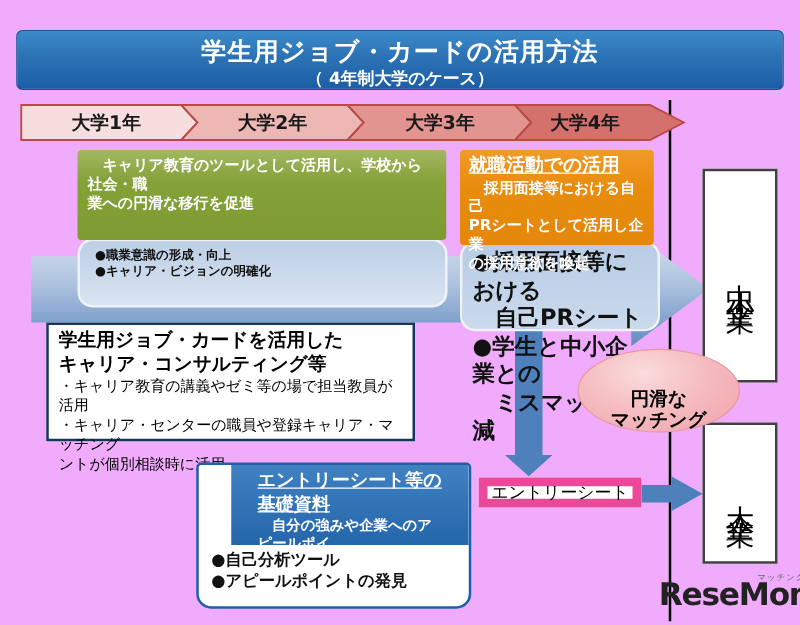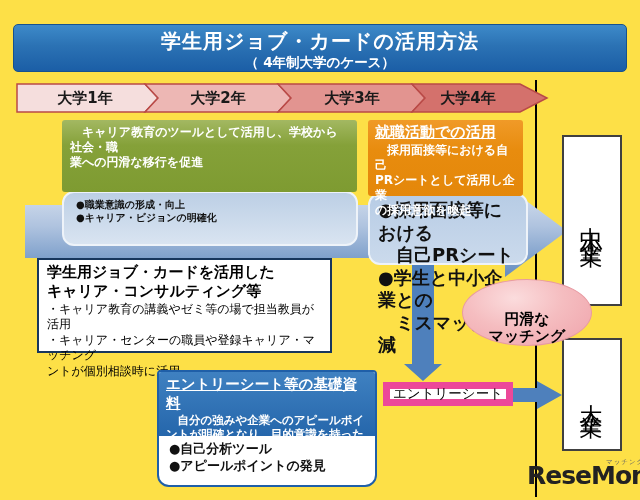--- a/index.html
+++ b/index.html
@@ -1,16 +1,16 @@
 <!DOCTYPE html>
 <html><head>
 <meta charset="utf-8">
 <style>
   html,body{margin:0;padding:0;background:#fff;}
-  #stage{position:relative;width:640px;height:500px;background:#fde047;overflow:hidden;
+  #stage{position:relative;width:640px;height:500px;background:#f0abfc;overflow:hidden;
          font-family:"DejaVu Sans","Liberation Sans",sans-serif;}
   .abs{position:absolute;}
   .pre{white-space:pre-line;}
 
   
   .header{left:13px;top:24px;width:612px;height:46px;border-radius:5px;
           background:linear-gradient(180deg,#3D8AC9 0%,#2B72B4 45%,#1B5EA6 100%);
           border:1px solid #16528F;color:#fff;text-align:center;z-index:4;}
   .header .t1{font-size:20px;font-weight:bold;margin-top:3px;letter-spacing:1px;}
   .header .t2{font-size:13.5px;font-weight:bold;margin-top:-1px;}
@@ -42,21 +42,21 @@
   
   .consultbox{left:37px;top:258px;width:295px;height:95px;background:#fff;border:2px solid #17365D;
       z-index:4;box-sizing:border-box;padding:3px 8px;color:#000;}
   .consultbox .ct{font-size:15px;font-weight:bold;line-height:1.25;}
   .consultbox .cb{font-size:12px;line-height:1.3;margin-top:1px;}
 
   
   .entrybox{left:157px;top:370px;width:220px;height:117px;border:2px solid #1F5FA8;
       border-radius:4px 4px 12px 12px;overflow:hidden;background:#fff;z-index:4;box-sizing:border-box;}
   .entrybox .head{height:64px;background:linear-gradient(180deg,#3F81C1 0%,#2566AB 100%);
-      color:#fff;padding:3px 7px;box-sizing:border-box;}
+      color:#fff;padding:3px 21px;box-sizing:border-box;margin-left:26px;}
   .entrybox .head .et{font-size:14.5px;font-weight:bold;text-decoration:underline;}
   .entrybox .head .eb{font-size:11.5px;font-weight:bold;line-height:1.25;}
   .entrybox .foot{padding:5px 10px;font-size:13px;font-weight:bold;color:#111;line-height:1.3;}
 
   
   .entrylabel{left:383px;top:382px;width:130px;height:24px;background:#fff;border:7px solid #ec4899;
       z-index:4;box-sizing:border-box;display:flex;align-items:center;justify-content:center;
       font-size:13.5px;color:#000;}
 
   

